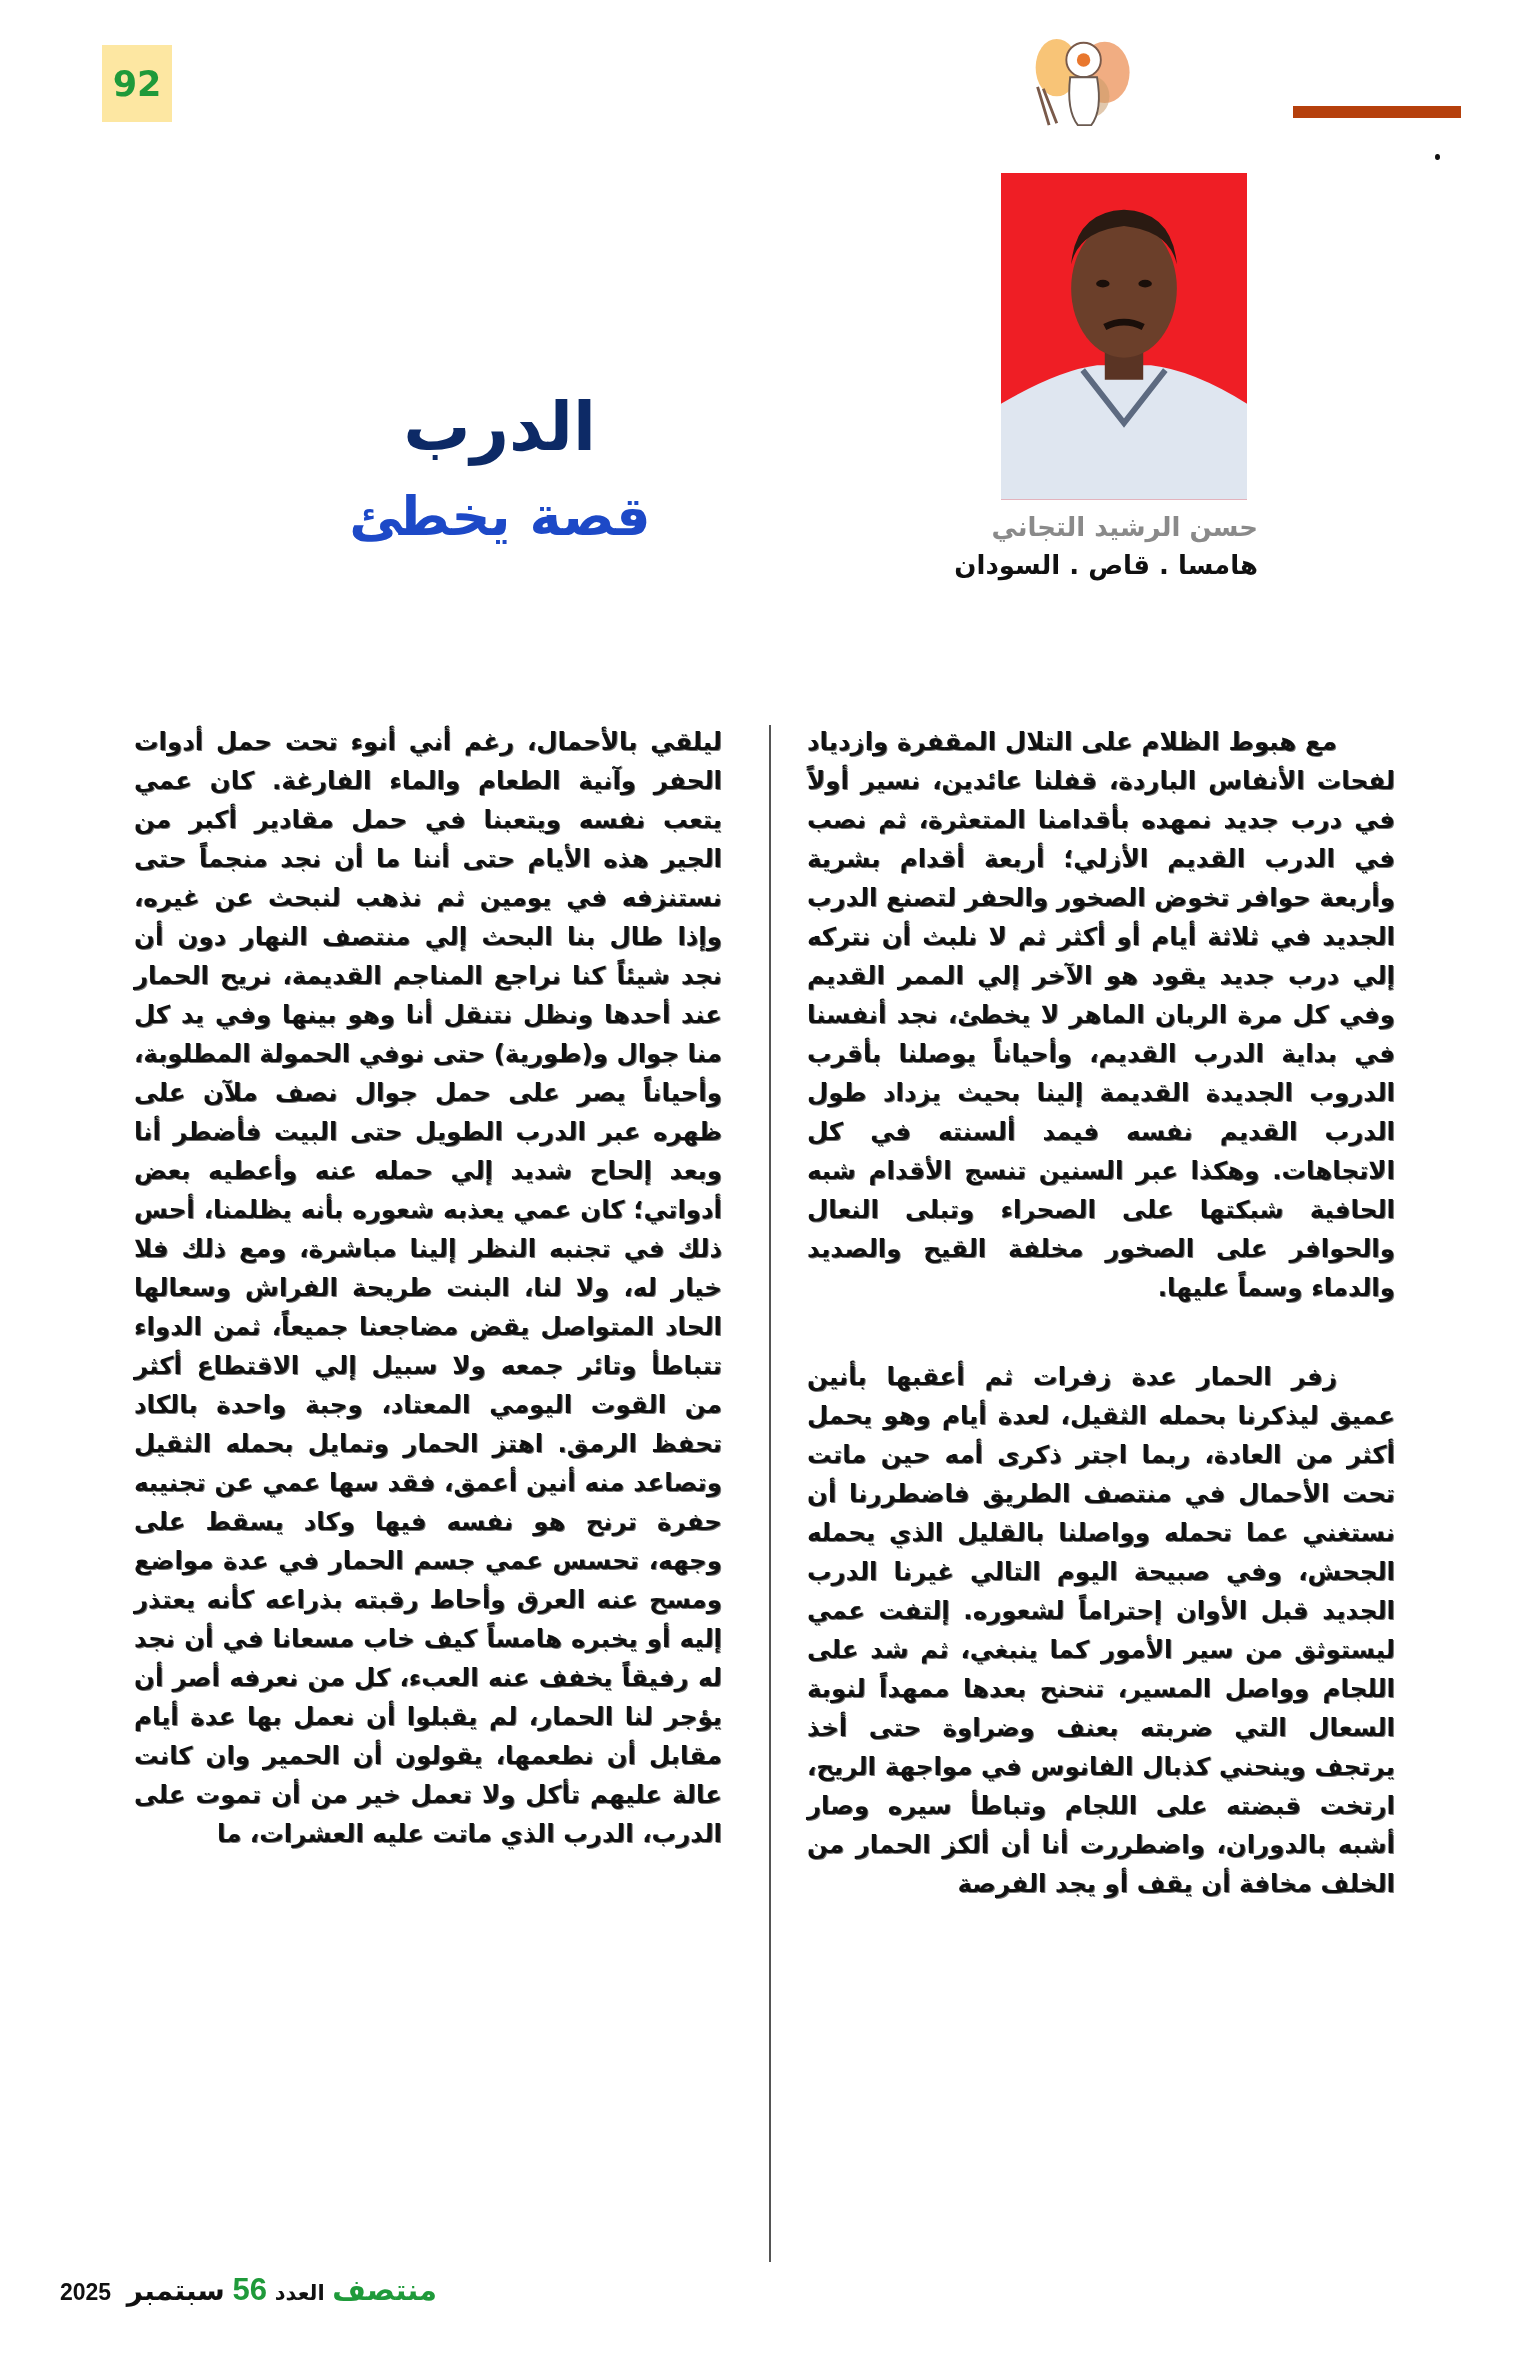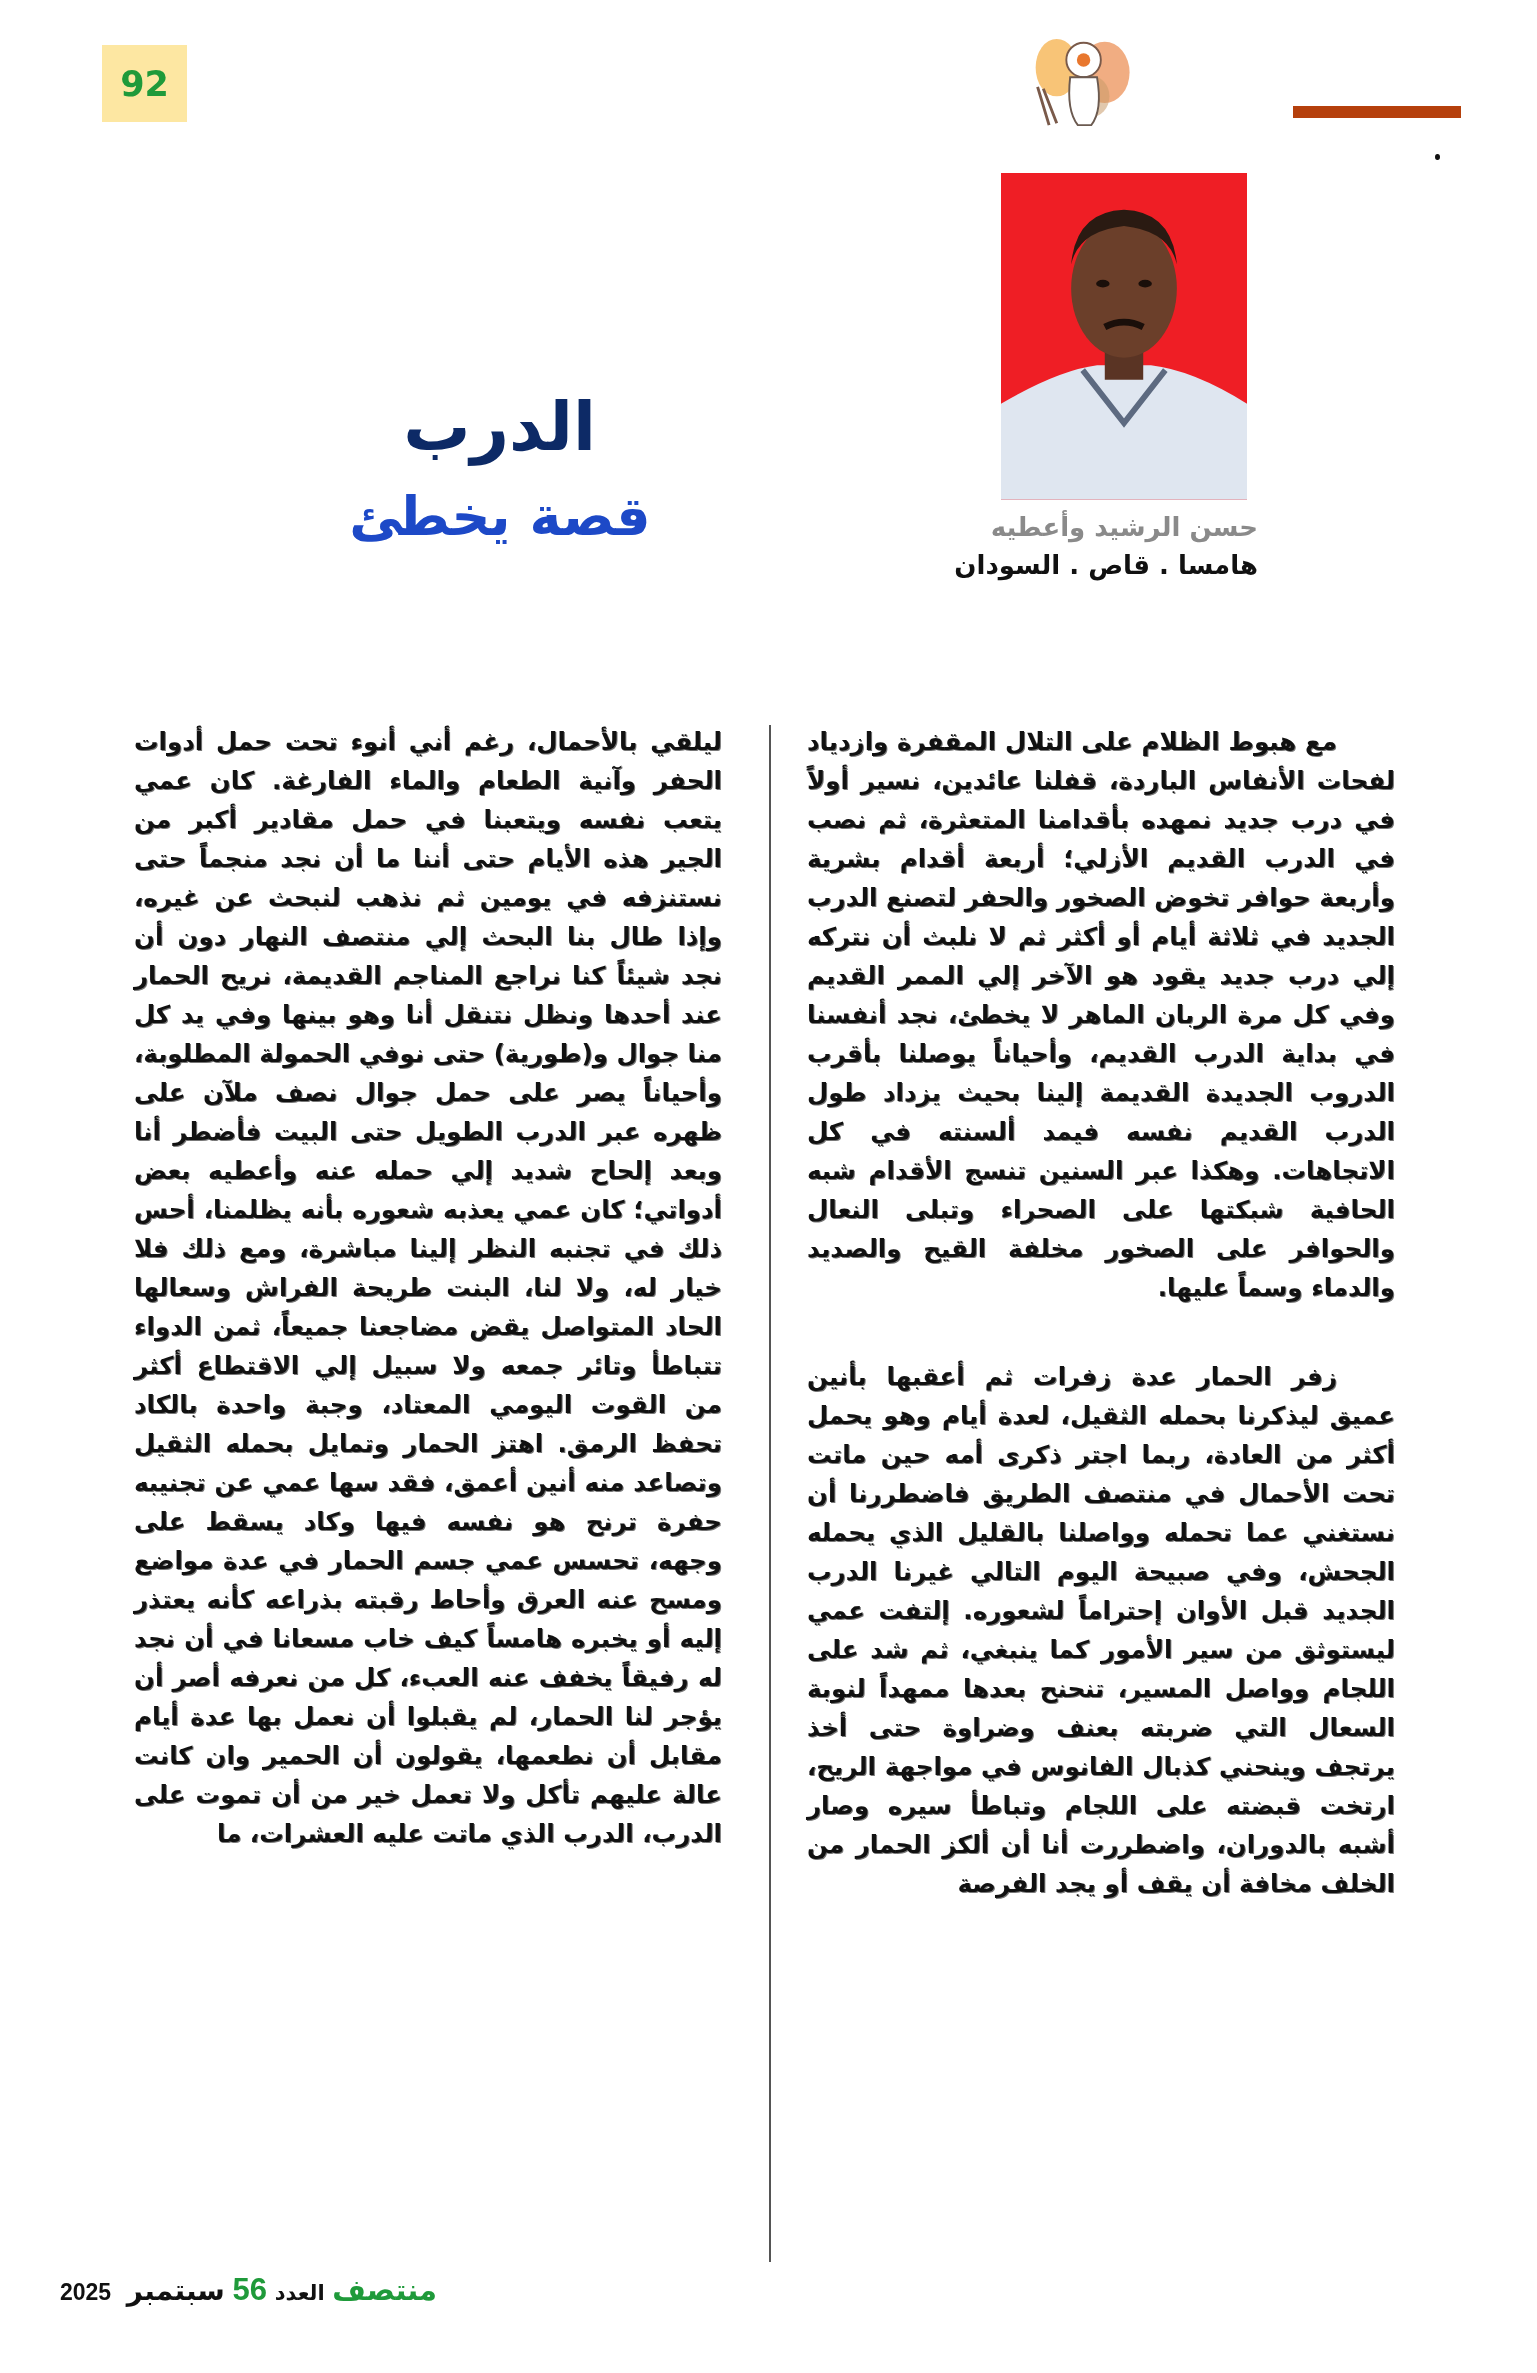--- a/index.html
+++ b/index.html
@@ -2,21 +2,21 @@
 <html lang="ar"><head>
   <meta charset="utf-8">
   <style>
     html, body { margin: 0; padding: 0; background: #ffffff; }
     body {
       width: 1537px; height: 2374px; position: relative; overflow: hidden;
       font-family: "DejaVu Sans", "Liberation Sans", sans-serif;
       color: #111;
     }
     .page-num {
-      position: absolute; left: 102px; top: 45px; width: 85px; height: 77px;
+      position: absolute; left: 102px; top: 45px; width: 70px; height: 77px;
       background: #fde7a2; display: flex; align-items: center; justify-content: center;
       font-family: "DejaVu Sans", sans-serif; font-weight: bold; font-size: 35px; color: #1f9a3a;
     }
     .header-logo {
       position: absolute; left: 908px; top: 9.6px; width: 403px; height: 134px;
     }
     .header-logo .splash {
       position: absolute; left: 120px; top: 19px; width: 115px; height: 106px;
     }
     .header-logo .logo-text {
@@ -102,21 +102,21 @@
     <path d="M0 240 Q60 205 100 200 L156 200 Q200 205 256 240 L256 340 L0 340 Z" fill="#dfe6f0"></path>
     <path d="M85 205 L128 260 L171 205" fill="none" stroke="#5d6a80" stroke-width="6"></path>
     <rect x="108" y="175" width="40" height="40" fill="#5a3424"></rect>
     <ellipse cx="128" cy="120" rx="55" ry="72" fill="#6b3f2a"></ellipse>
     <path d="M73 95 Q78 40 128 38 Q178 40 183 95 Q175 60 128 55 Q81 60 73 95 Z" fill="#2a1a12"></path>
     <ellipse cx="106" cy="115" rx="7" ry="4" fill="#1a0f0a"></ellipse>
     <ellipse cx="150" cy="115" rx="7" ry="4" fill="#1a0f0a"></ellipse>
     <path d="M108 160 Q128 150 148 160" stroke="#1a0f0a" stroke-width="7" fill="none"></path>
   </svg>
 </div>
-<div class="author-name">حسن الرشيد وأعطيه</div>
+<div class="author-name">حسن الرشيد التجاني</div>
 <div class="author-role">هامسا . قاص . السودان</div>
 
 <div class="title-main">الدرب</div>
 <div class="title-sub">قصة يخطئ</div>
 
 <div class="col col-right">
   <p class="indent">مع هبوط الظلام على التلال المقفرة وازدياد لفحات الأنفاس الباردة، قفلنا عائدين، نسير أولاً في درب جديد نمهده بأقدامنا المتعثرة، ثم نصب في الدرب القديم الأزلي؛ أربعة أقدام بشرية وأربعة حوافر تخوض الصخور والحفر لتصنع الدرب الجديد في ثلاثة أيام أو أكثر ثم لا نلبث أن نتركه إلي درب جديد يقود هو الآخر إلي الممر القديم وفي كل مرة الربان الماهر لا يخطئ، نجد أنفسنا في بداية الدرب القديم، وأحياناً يوصلنا بأقرب الدروب الجديدة القديمة إلينا بحيث يزداد طول الدرب القديم نفسه فيمد ألسنته في كل الاتجاهات. وهكذا عبر السنين تنسج الأقدام شبه الحافية شبكتها على الصحراء وتبلى النعال والحوافر على الصخور مخلفة القيح والصديد والدماء وسماً عليها.</p>
   <p class="indent gap">زفر الحمار عدة زفرات ثم أعقبها بأنين عميق ليذكرنا بحمله الثقيل، لعدة أيام وهو يحمل أكثر من العادة، ربما اجتر ذكرى أمه حين ماتت تحت الأحمال في منتصف الطريق فاضطررنا أن نستغني عما تحمله وواصلنا بالقليل الذي يحمله الجحش، وفي صبيحة اليوم التالي غيرنا الدرب الجديد قبل الأوان إحتراماً لشعوره. إلتفت عمي ليستوثق من سير الأمور كما ينبغي، ثم شد على اللجام وواصل المسير، تنحنح بعدها ممهداً لنوبة السعال التي ضربته بعنف وضراوة حتى أخذ يرتجف وينحني كذبال الفانوس في مواجهة الريح، ارتخت قبضته على اللجام وتباطأ سيره وصار أشبه بالدوران، واضطررت أنا أن ألكز الحمار من الخلف مخافة أن يقف أو يجد الفرصة</p>
 </div>
 

